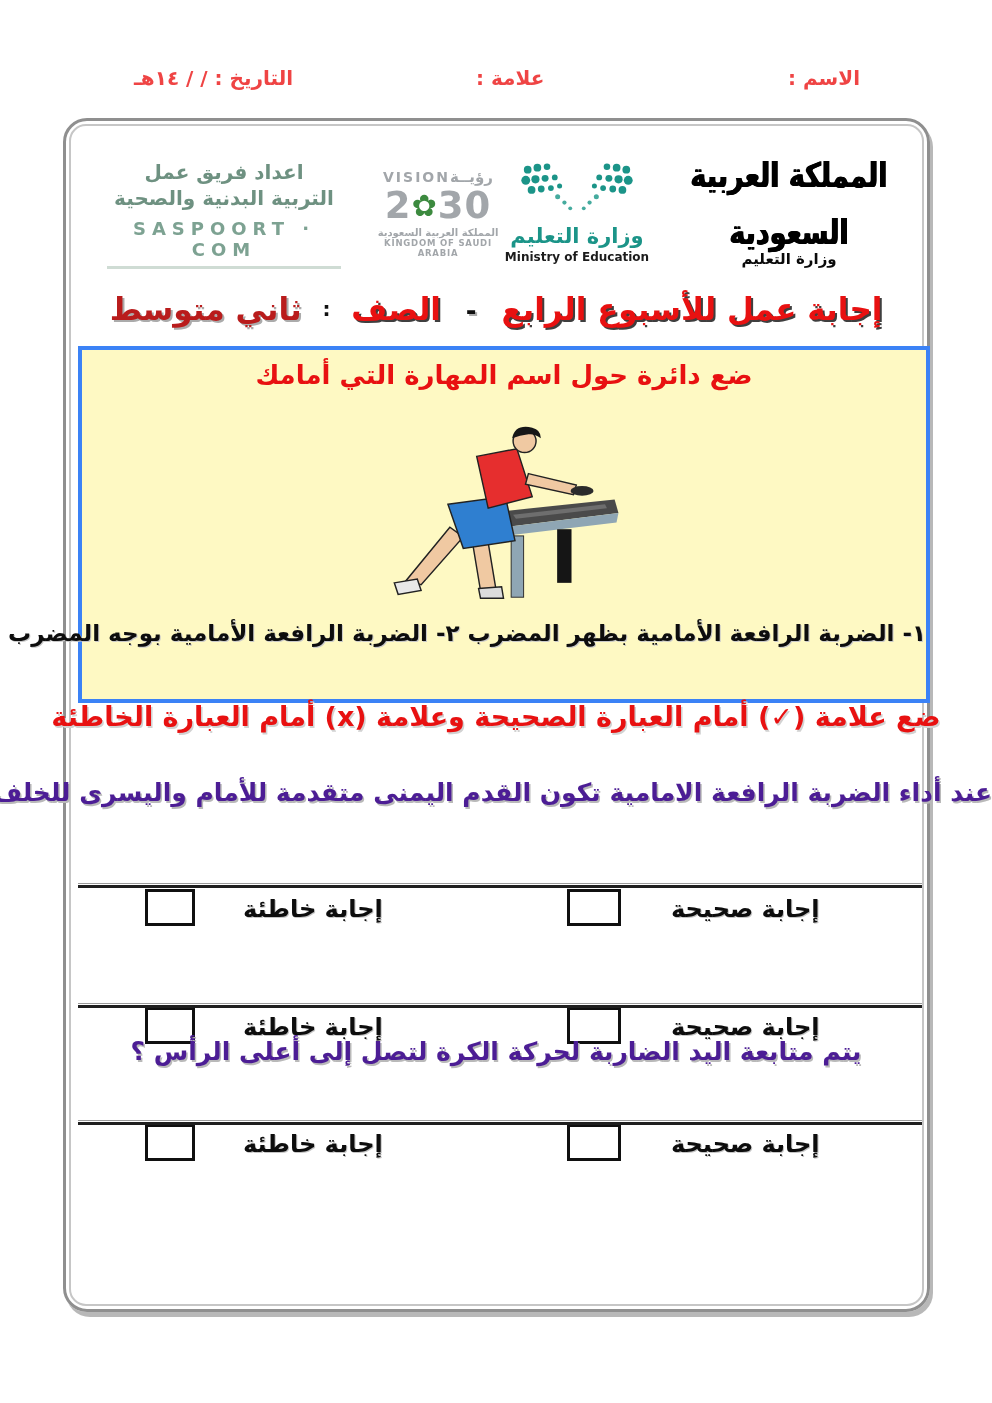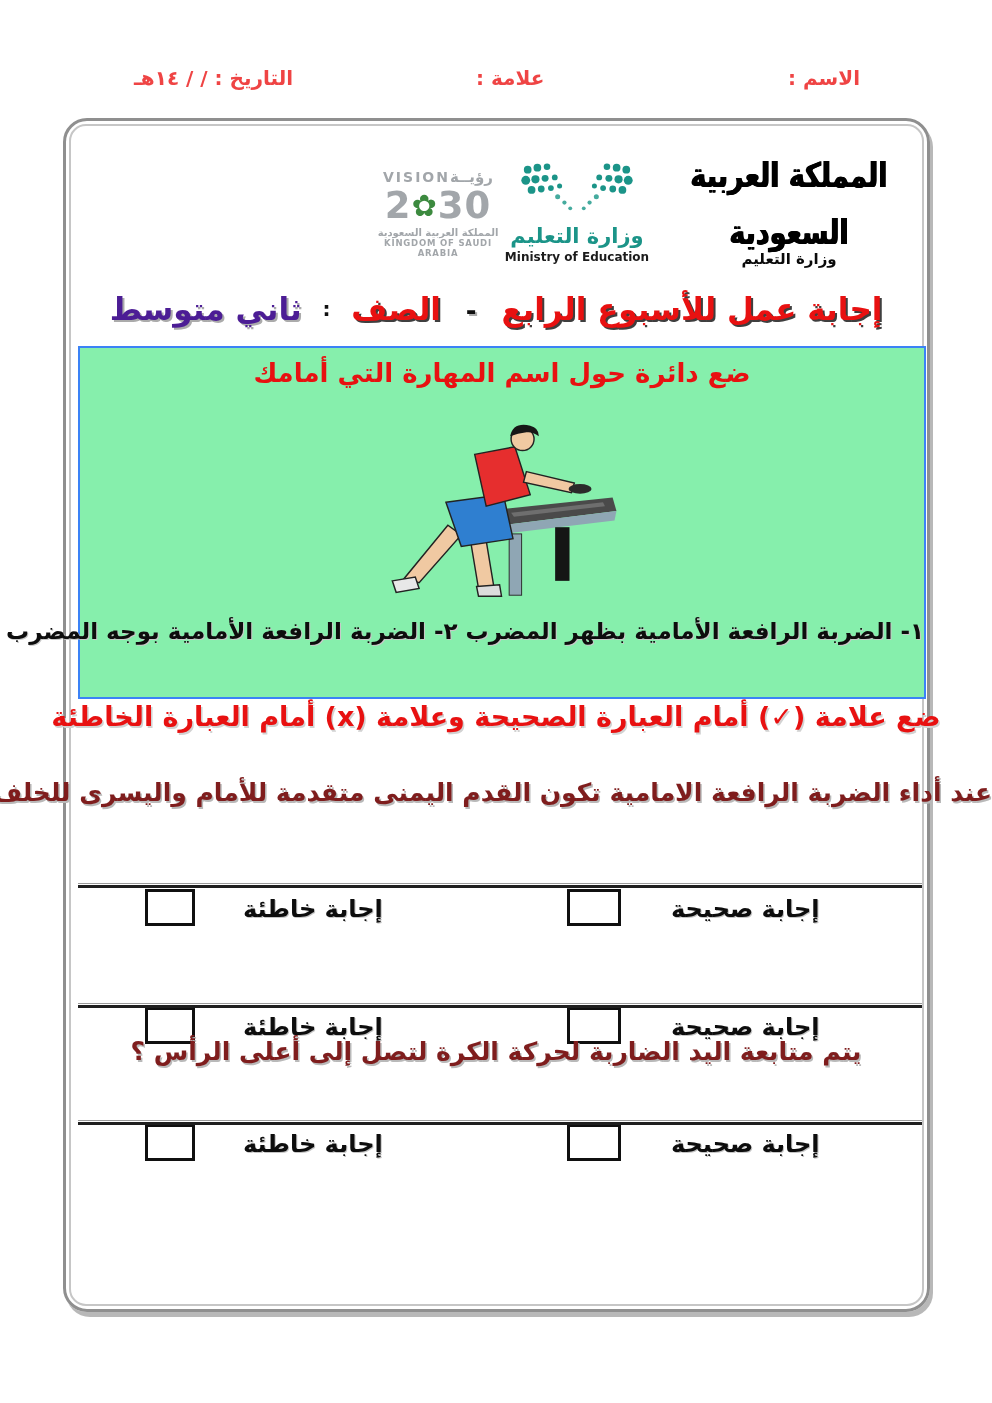--- a/index.html
+++ b/index.html
@@ -40,40 +40,40 @@
   .logo-kingdom{position:absolute;left:688px;top:158px;width:202px;text-align:center;}
   .k-callig{font-size:27px;font-weight:900;color:#000;letter-spacing:-2px;
             transform:scaleY(1.25);line-height:46px;
             text-shadow:.6px 0 #000,-.6px 0 #000;}
   .k-min{font-size:15px;font-weight:800;color:#0a0a0a;margin-top:0px;}
 
   
   .title{position:absolute;top:291px;left:0;width:992px;text-align:center;white-space:nowrap;
          font-weight:800;font-size:31px;}
   .t-red{color:#e81111;text-shadow:2px 2px 0 #3f3f3f;}
-  .t-blk{color:#4c1d95;text-shadow:2px 2px 0 #ababab;}
+  .t-blk{color:#b91c1c;text-shadow:2px 2px 0 #ababab;}
   .t-sep{color:#101010;font-size:26px;margin:0 14px;text-shadow:2px 2px 0 #ababab;}
   .t-colon{color:#101010;font-size:20px;margin:0 10px;vertical-align:4px;}
 
   
   .box1{position:absolute;left:78px;top:346px;width:844px;height:349px;
-        border:2px solid #3b82f6;background:#86efac;}
+        border:4px solid #3b82f6;background:#fef9c3;}
   .box1-h{position:absolute;top:10px;left:0;width:100%;text-align:center;
           font-size:26px;font-weight:800;color:#e81111;white-space:nowrap;}
   .player{position:absolute;left:304px;top:70px;}
   .box1-opts{position:absolute;top:270px;left:0;width:100%;text-align:center;
              font-size:23px;font-weight:800;color:#0d0d0d;white-space:nowrap;
              text-shadow:1px 1px 0 #c9c9c9;}
 
   
   .tf-h{position:absolute;top:701px;left:0;width:992px;text-align:center;
         font-size:27px;font-weight:800;color:#e81111;white-space:nowrap;
         text-shadow:1.5px 1.5px 0 #d2d2d2;}
   .q{position:absolute;left:0;width:992px;text-align:center;font-size:25px;font-weight:800;
-     color:#7f1d1d;white-space:nowrap;text-shadow:1.5px 1.5px 0 #b9b9b9;}
+     color:#4c1d95;white-space:nowrap;text-shadow:1.5px 1.5px 0 #b9b9b9;}
   #q1{top:778px;} #q2{top:899px;} #q3{top:1037px;}
 
   .arow{position:absolute;left:78px;width:844px;height:44px;margin-top:48px;}
   #r1{top:841px;} #r2{top:959px;} #r3{top:1076px;}
   .cb{position:absolute;top:0;width:50px;height:37px;border:3px solid #101010;background:#fff;box-sizing:border-box;}
   .cb-wrong{left:67px;}
   .cb-correct{left:489px;width:54px;}
   .alabel{position:absolute;top:0;font-size:24px;font-weight:800;color:#0d0d0d;
           line-height:40px;white-space:nowrap;text-shadow:1px 1px 0 #c5c5c5;}
   .al-wrong{left:165px;}
@@ -90,20 +90,26 @@
 <div class="page">
 
   <span class="hdr-item" id="h-name">الاسم :</span>
   <span class="hdr-item" id="h-class">علامة :</span>
   <span class="hdr-item" id="h-date">التاريخ :  /    /    ١٤هـ</span>
 
   <div class="frame">
     <div class="frame-inner"></div>
   </div>
 
+  <div class="logo-sas">
+    <div class="sas1">اعداد فريق عمل</div>
+    <div class="sas2">التربية البدنية والصحية</div>
+    <div class="sas3">SASPOORT · COM</div>
+    <div class="sas-underline"></div>
+  </div>
 
   <div class="logo-vision">
     <div class="v-row1">
       <span>VISION</span><span class="v-ar">رؤيــة</span>
     </div>
     <div class="v-year">
       <span>2</span><span class="v-flower">✿</span><span>30</span>
     </div>
     <div class="v-c-ar">المملكة العربية السعودية</div>
     <div class="v-c-en">KINGDOM OF SAUDI ARABIA</div>

